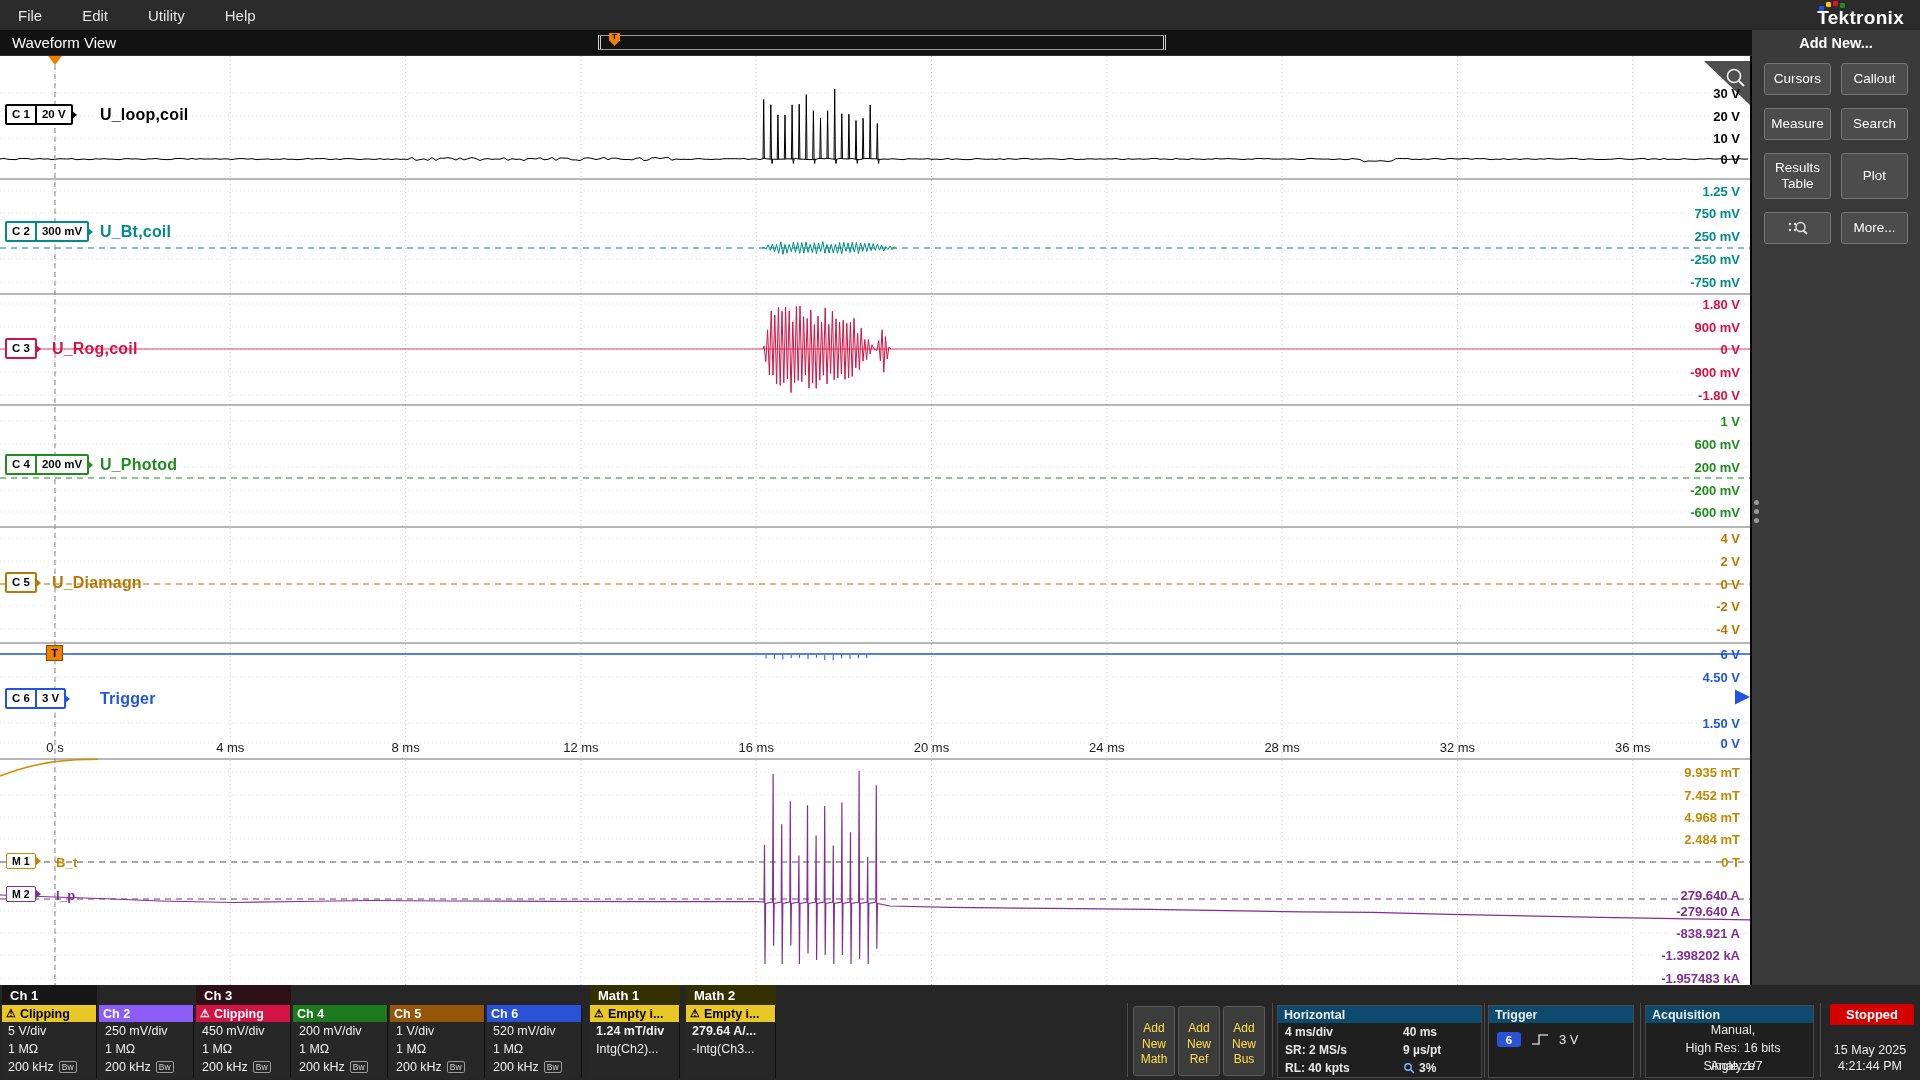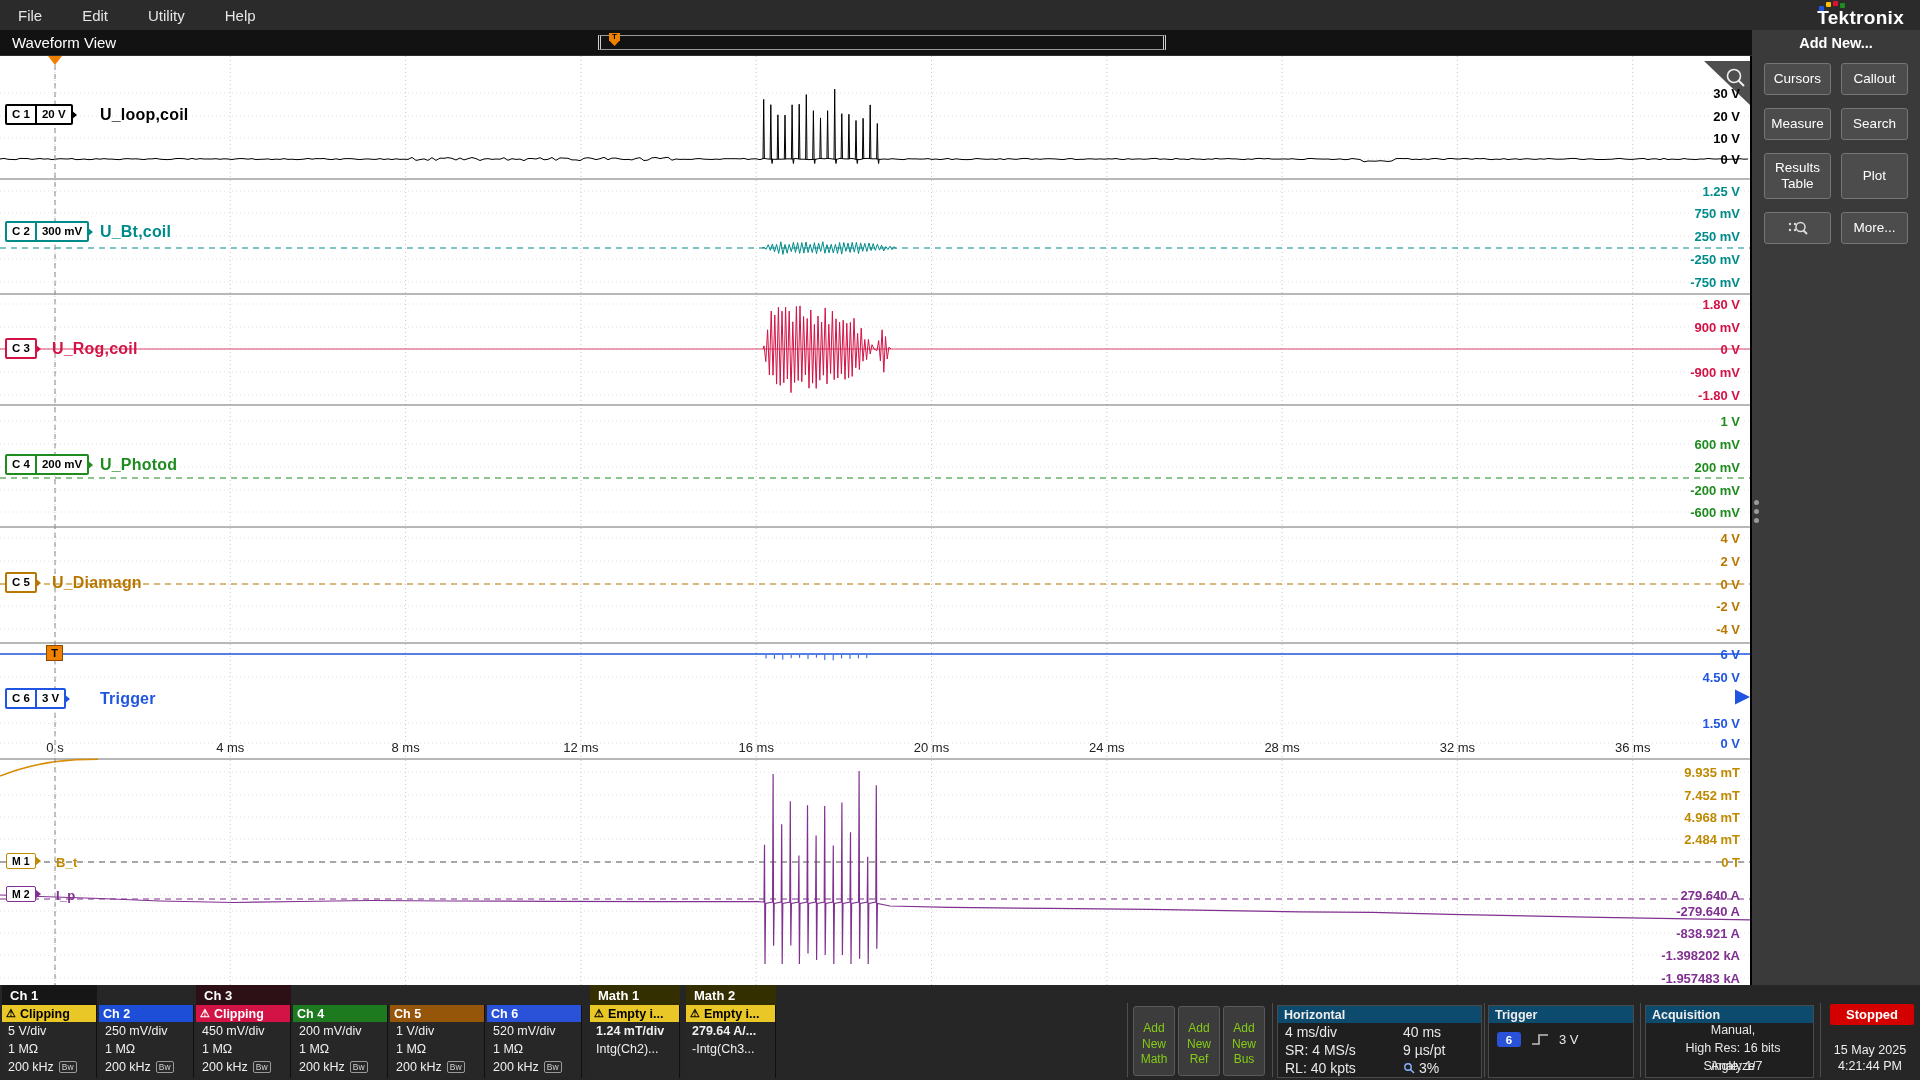--- a/index.html
+++ b/index.html
@@ -52,27 +52,27 @@
   #bottombar{position:absolute;left:0;top:985px;width:1920px;height:95px;background:#262626;}
   .tab{position:absolute;top:0;height:20px;color:#fff;font-size:13px;font-weight:600;
        display:flex;align-items:center;padding-left:8px;}
   .bdg{position:absolute;top:20px;height:73px;background:#272727;border-right:1px solid #101010;}
   .strip{height:17px;font-size:12.5px;font-weight:700;display:flex;align-items:center;gap:4px;padding-left:4px;}
   .warn-ico{font-size:11px;line-height:1;}
   .brow{font-size:12.5px;color:#f0f0f0;padding-left:6px;height:18px;display:flex;align-items:center;gap:5px;}
   .brow.bold{font-weight:700;}
   .bw{font-size:8.5px;border:1px solid #9a9a9a;color:#cfcfcf;padding:0 2px;border-radius:2px;line-height:10px;}
   .addbtn{position:absolute;top:21px;width:42px;height:70px;background:#3c3c3c;border:1px solid #5a5a5a;
-          border-radius:3px;color:#84cc16;font-size:12px;line-height:1.3;text-align:center;padding-top:8px;}
+          border-radius:3px;color:#fde047;font-size:12px;line-height:1.3;text-align:center;padding-top:8px;}
   .bb-sep{position:absolute;top:18px;width:1px;height:74px;background:#4e4e4e;}
   .panel{position:absolute;top:20px;height:73px;background:#1f1f1f;border:1px solid #4a4a4a;}
   .panel-h{height:17px;background:#0c4a6e;color:#eee;font-size:12.5px;font-weight:600;padding-left:6px;
            display:flex;align-items:center;}
   #panel-horizontal{left:1277px;width:205px;}
-  #hgrid{display:grid;grid-template-columns:118px 80px;font-size:14px;color:#e8e8e8;line-height:18px;padding-left:7px;}
+  #hgrid{display:grid;grid-template-columns:118px 80px;font-size:12px;color:#e8e8e8;line-height:18px;padding-left:7px;font-weight:bold;}
   .zoomcell{display:flex;align-items:center;gap:4px;}
   #panel-trigger{left:1488px;width:146px;}
   #trig-body{display:flex;align-items:center;gap:9px;padding:9px 0 0 8px;color:#e8e8e8;font-size:13px;}
   .src-chip{background:#2a52d8;color:#fff;font-size:11.5px;font-weight:700;border-radius:3px;width:24px;height:15px;
             display:flex;align-items:center;justify-content:center;}
   #panel-acq{left:1645px;width:169px;}
   .arow{display:flex;gap:22px;padding-left:7px;height:18px;align-items:center;font-size:12.5px;color:#e8e8e8;flex-direction:column;}
   #stopped{position:absolute;left:1830px;top:19px;width:84px;height:21px;background:#d40000;color:#fff;
            font-weight:700;font-size:13px;display:flex;align-items:center;justify-content:center;border-radius:2px;}
   #bdate,#btime{position:absolute;left:1824px;width:92px;text-align:center;color:#eee;font-size:12.5px;}
@@ -336,21 +336,21 @@
           </div>
           <div class="brow">
             <span>1 MΩ</span>
           </div>
           <div class="brow">
             <span>200 kHz</span>
             <span class="bw">Bw</span>
           </div>
         </div>
         <div class="bdg" style="left:99px;width:95px;">
-          <div class="strip" style="background:#1d4ed8;color:#ffffff;">
+          <div class="strip" style="background:#8b5cf6;color:#ffffff;">
             <span>Ch 2</span>
           </div>
           <div class="brow">
             <span>250 mV/div</span>
           </div>
           <div class="brow">
             <span>1 MΩ</span>
           </div>
           <div class="brow">
             <span>200 kHz</span>
@@ -467,21 +467,21 @@
     <div class="bb-sep" style="left:1272px"></div>
     <div class="bb-sep" style="left:1484px"></div>
     <div class="bb-sep" style="left:1640px"></div>
     <div class="bb-sep" style="left:1820px"></div>
 
     <div id="panel-horizontal" class="panel">
       <div class="panel-h">Horizontal</div>
       <div id="hgrid">
         <span>4 ms/div</span>
         <span>40 ms</span>
-        <span>SR: 4 MS/s</span>
+        <span>SR: 2 MS/s</span>
         <span>9 µs/pt</span>
         <span>RL: 40 kpts</span>
         <span class="zoomcell">
           <svg width="12" height="12" viewBox="0 0 12 12">
             <circle cx="5" cy="5" r="3.2" stroke="#8ab4ff" stroke-width="1.4" fill="none"></circle>
             <line x1="7.5" y1="7.5" x2="11" y2="11" stroke="#8ab4ff" stroke-width="1.6"></line>
           </svg>
           <span>3%</span>
         </span>
       </div>

